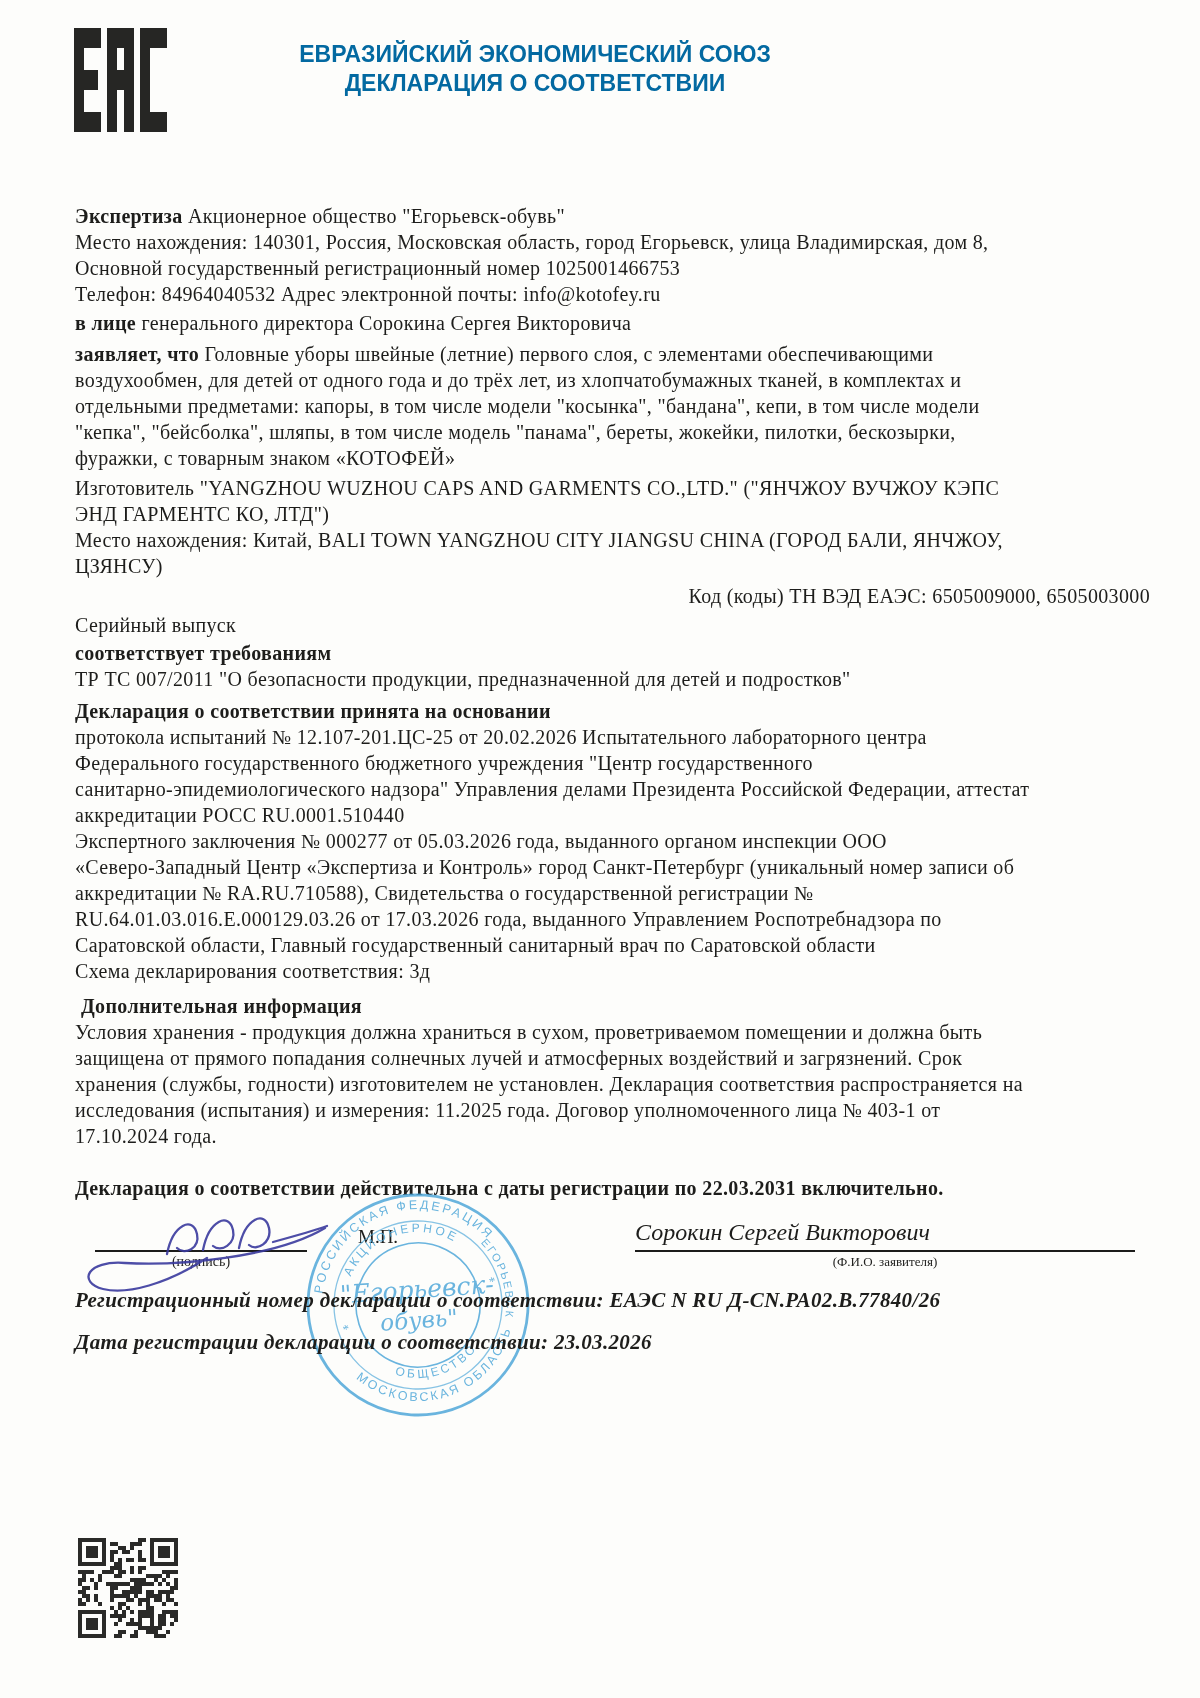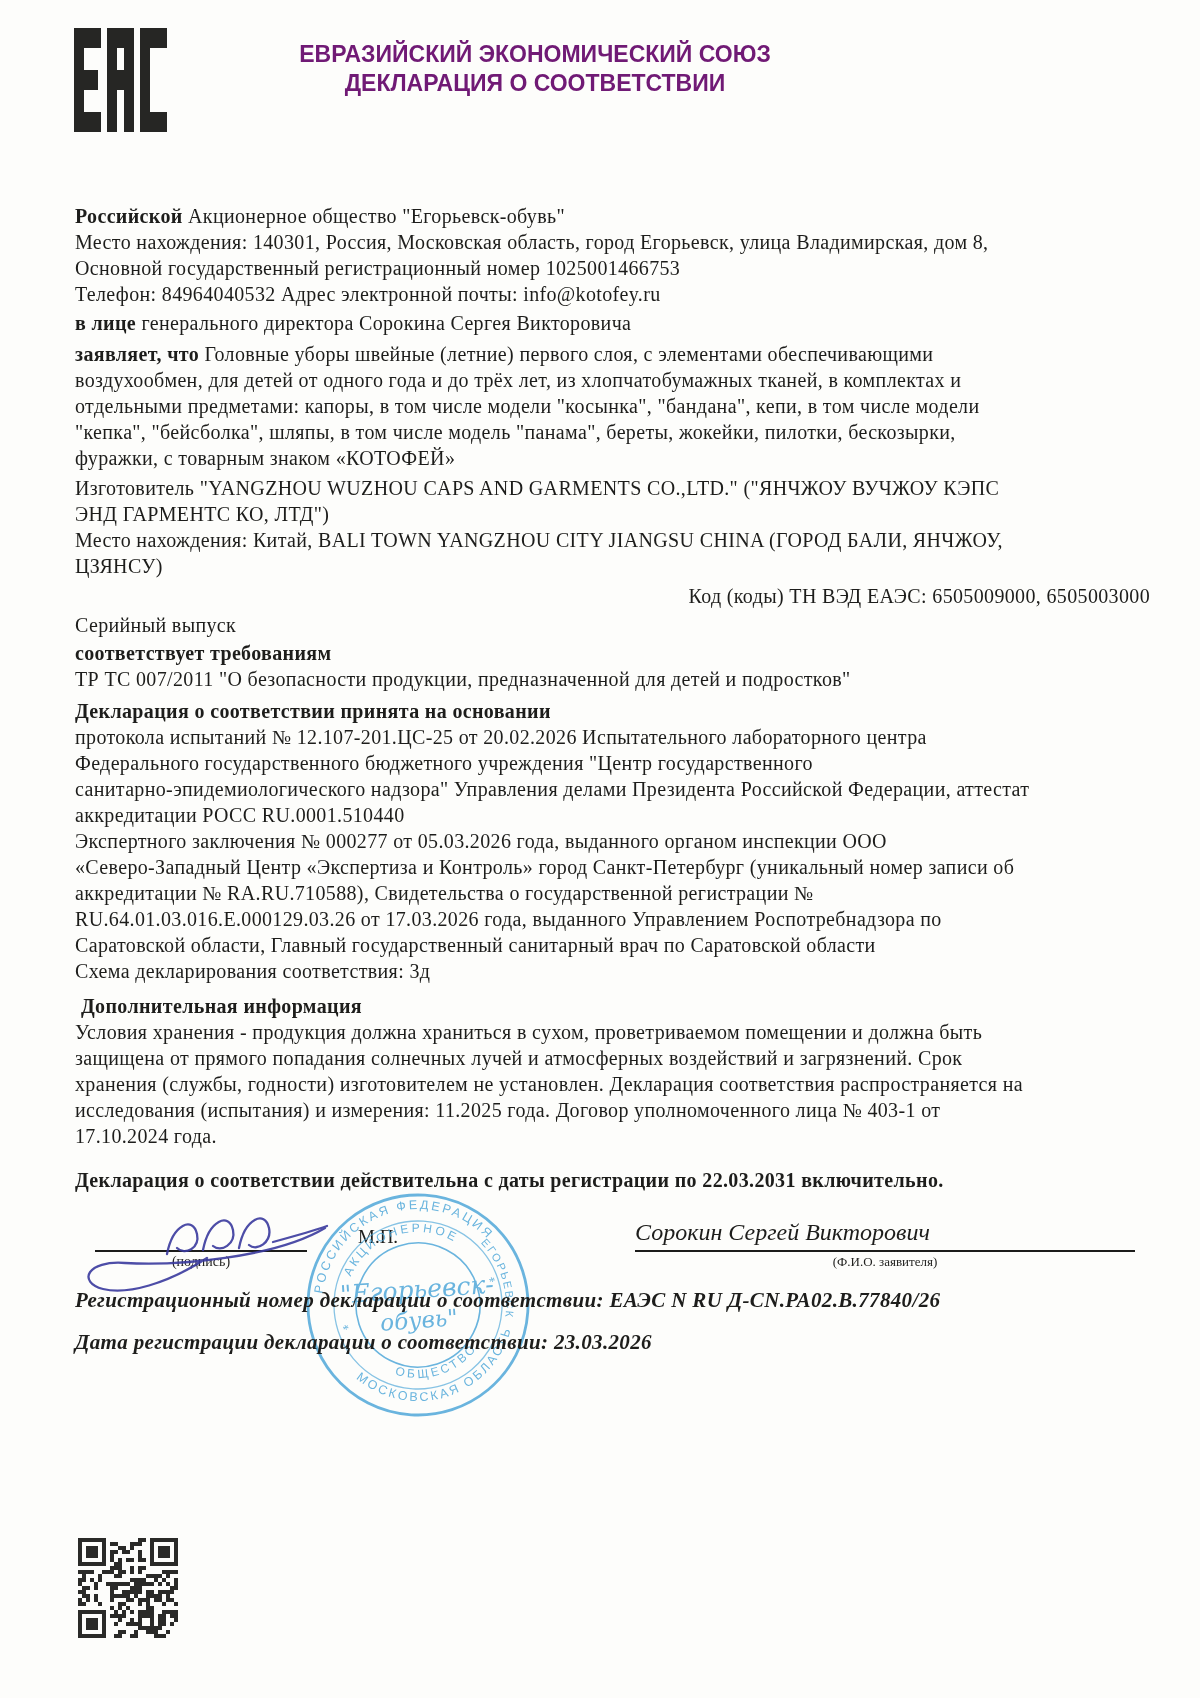--- a/index.html
+++ b/index.html
@@ -2,21 +2,21 @@
 <html><head>
 <meta charset="utf-8">
 <style>
   html,body{margin:0;padding:0;background:#e8e8e6;}
   .page{position:relative;width:1200px;height:1698px;margin:0 auto;background:#fdfdfb;
         font-family:"Liberation Serif", serif;color:#1d1d1b;overflow:hidden;}
   
   .eac-logo{position:absolute;left:74px;top:28px;}
   .doc-title{position:absolute;left:225px;top:40px;width:620px;text-align:center;
              font-family:"Liberation Sans", sans-serif;font-weight:bold;font-size:23px;
-             line-height:29px;color:#701a75;}
+             line-height:29px;color:#0369a1;}
   
   .body-lines{position:absolute;left:75px;top:203px;width:1075px;}
   .line{height:26px;line-height:26px;font-size:20px;letter-spacing:.35px;white-space:nowrap;}
   .line .b{font-weight:bold;}
   
   .sigline{position:absolute;border-top:2px solid #1c1c1a;}
   .sigline.left{left:95px;top:1250px;width:212px;}
   .sigline.right{left:635px;top:1250px;width:500px;}
   .caption{position:absolute;text-align:center;font-size:14px;color:#232321;}
   .caption.sig{left:95px;top:1254px;width:212px;}
@@ -59,21 +59,21 @@
       <rect x="66" y="84" width="27" height="20"></rect>
     </svg>
   </div>
 
   <div class="doc-title">
     <div>ЕВРАЗИЙСКИЙ ЭКОНОМИЧЕСКИЙ СОЮЗ</div>
     <div>ДЕКЛАРАЦИЯ О СООТВЕТСТВИИ</div>
   </div>
 
   <div class="body-lines">
-      <div class="line"><span class="b">Российской</span><span> Акционерное общество "Егорьевск-обувь"</span></div>
+      <div class="line"><span class="b">Экспертиза</span><span> Акционерное общество "Егорьевск-обувь"</span></div>
       <div class="line"><span>Место нахождения: 140301, Россия, Московская область, город Егорьевск, улица Владимирская, дом 8,</span></div>
       <div class="line"><span>Основной государственный регистрационный номер 1025001466753</span></div>
       <div class="line"><span>Телефон: 84964040532 Адрес электронной почты: info@kotofey.ru</span></div>
       <div class="line" style="margin-top: 3px;"><span class="b">в лице</span><span> генерального директора Сорокина Сергея Викторовича</span></div>
       <div class="line" style="margin-top: 5px;"><span class="b">заявляет, что</span><span> Головные уборы швейные (летние) первого слоя, с элементами обеспечивающими</span></div>
       <div class="line"><span>воздухообмен, для детей от одного года и до трёх лет, из хлопчатобумажных тканей, в комплектах и</span></div>
       <div class="line"><span>отдельными предметами: капоры, в том числе модели "косынка", "бандана", кепи, в том числе модели</span></div>
       <div class="line"><span>"кепка", "бейсболка", шляпы, в том числе модель "панама", береты, жокейки, пилотки, бескозырки,</span></div>
       <div class="line"><span>фуражки, с товарным знаком «КОТОФЕЙ»</span></div>
       <div class="line" style="margin-top: 4px;"><span>Изготовитель "YANGZHOU WUZHOU CAPS AND GARMENTS CO.,LTD." ("ЯНЧЖОУ ВУЧЖОУ КЭПС</span></div>
@@ -94,21 +94,21 @@
       <div class="line"><span>аккредитации № RA.RU.710588), Свидетельства о государственной регистрации №</span></div>
       <div class="line"><span>RU.64.01.03.016.Е.000129.03.26 от 17.03.2026 года, выданного Управлением Роспотребнадзора по</span></div>
       <div class="line"><span>Саратовской области, Главный государственный санитарный врач по Саратовской области</span></div>
       <div class="line"><span>Схема декларирования соответствия: 3д</span></div>
       <div class="line" style="margin-top: 9px; margin-left: 6px;"><span class="b">Дополнительная информация</span></div>
       <div class="line"><span>Условия хранения - продукция должна храниться в сухом, проветриваемом помещении и должна быть</span></div>
       <div class="line"><span>защищена от прямого попадания солнечных лучей и атмосферных воздействий и загрязнений. Срок</span></div>
       <div class="line"><span>хранения (службы, годности) изготовителем не установлен. Декларация соответствия распространяется на</span></div>
       <div class="line"><span>исследования (испытания) и измерения: 11.2025 года. Договор уполномоченного лица № 403-1 от</span></div>
       <div class="line"><span>17.10.2024 года.</span></div>
-      <div class="line" style="margin-top: 18px;"><span class="b">Декларация о соответствии действительна с даты регистрации по 22.03.2031 включительно.</span></div>
+      <div class="line" style="margin-top: 26px;"><span class="b">Декларация о соответствии действительна с даты регистрации по 22.03.2031 включительно.</span></div>
     </div>
 
   <div class="sigline left"></div>
   <div class="caption sig">(подпись)</div>
   <div class="mp">М.П.</div>
   <div class="fio-value">Сорокин Сергей Викторович</div>
   <div class="sigline right"></div>
   <div class="caption fio">(Ф.И.О. заявителя)</div>
 
   <div class="signature-art">

